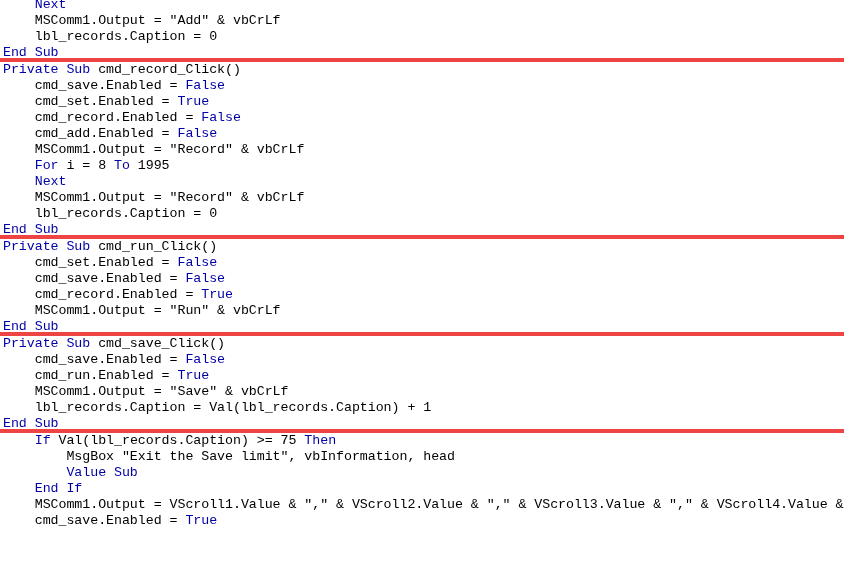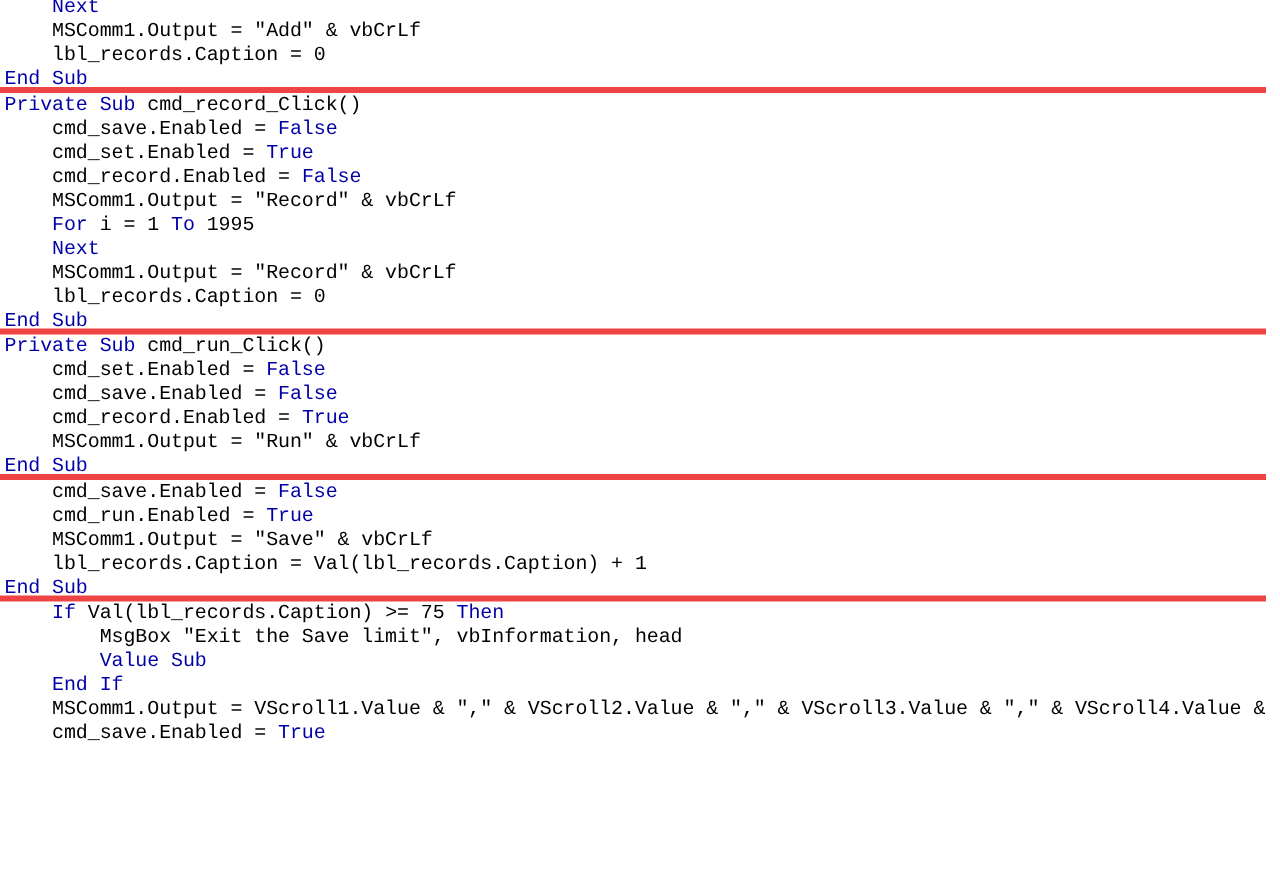--- a/index.html
+++ b/index.html
@@ -51,32 +51,34 @@
 <div id="code-editor">
   <div class="code-lines">
       <div class="code-line"><span class="tok-txt">    </span><span class="tok-kw">Next</span></div>
       <div class="code-line"><span class="tok-txt">    </span><span class="tok-txt">MSComm1.Output = "Add" &amp; vbCrLf</span></div>
       <div class="code-line"><span class="tok-txt">    </span><span class="tok-txt">lbl_records.Caption = 0</span></div>
       <div class="code-line sep"><span class="tok-kw">End Sub</span></div>
       <div class="code-line"><span class="tok-kw">Private Sub </span><span class="tok-txt">cmd_record_Click()</span></div>
       <div class="code-line"><span class="tok-txt">    </span><span class="tok-txt">cmd_save.Enabled = </span><span class="tok-kw">False</span></div>
       <div class="code-line"><span class="tok-txt">    </span><span class="tok-txt">cmd_set.Enabled = </span><span class="tok-kw">True</span></div>
       <div class="code-line"><span class="tok-txt">    </span><span class="tok-txt">cmd_record.Enabled = </span><span class="tok-kw">False</span></div>
+      <div class="code-line"><span class="tok-txt">    </span><span class="tok-txt">cmd_add.Enabled = </span><span class="tok-kw">False</span></div>
       <div class="code-line"><span class="tok-txt">    </span><span class="tok-txt">MSComm1.Output = "Record" &amp; vbCrLf</span></div>
-      <div class="code-line"><span class="tok-txt">    </span><span class="tok-kw">For </span><span class="tok-txt">i = 1 </span><span class="tok-kw">To </span><span class="tok-txt">1995</span></div>
+      <div class="code-line"><span class="tok-txt">    </span><span class="tok-kw">For </span><span class="tok-txt">i = 8 </span><span class="tok-kw">To </span><span class="tok-txt">1995</span></div>
       <div class="code-line"><span class="tok-txt">    </span><span class="tok-kw">Next</span></div>
       <div class="code-line"><span class="tok-txt">    </span><span class="tok-txt">MSComm1.Output = "Record" &amp; vbCrLf</span></div>
       <div class="code-line"><span class="tok-txt">    </span><span class="tok-txt">lbl_records.Caption = 0</span></div>
       <div class="code-line sep"><span class="tok-kw">End Sub</span></div>
       <div class="code-line"><span class="tok-kw">Private Sub </span><span class="tok-txt">cmd_run_Click()</span></div>
       <div class="code-line"><span class="tok-txt">    </span><span class="tok-txt">cmd_set.Enabled = </span><span class="tok-kw">False</span></div>
       <div class="code-line"><span class="tok-txt">    </span><span class="tok-txt">cmd_save.Enabled = </span><span class="tok-kw">False</span></div>
       <div class="code-line"><span class="tok-txt">    </span><span class="tok-txt">cmd_record.Enabled = </span><span class="tok-kw">True</span></div>
       <div class="code-line"><span class="tok-txt">    </span><span class="tok-txt">MSComm1.Output = "Run" &amp; vbCrLf</span></div>
       <div class="code-line sep"><span class="tok-kw">End Sub</span></div>
+      <div class="code-line"><span class="tok-kw">Private Sub </span><span class="tok-txt">cmd_save_Click()</span></div>
       <div class="code-line"><span class="tok-txt">    </span><span class="tok-txt">cmd_save.Enabled = </span><span class="tok-kw">False</span></div>
       <div class="code-line"><span class="tok-txt">    </span><span class="tok-txt">cmd_run.Enabled = </span><span class="tok-kw">True</span></div>
       <div class="code-line"><span class="tok-txt">    </span><span class="tok-txt">MSComm1.Output = "Save" &amp; vbCrLf</span></div>
       <div class="code-line"><span class="tok-txt">    </span><span class="tok-txt">lbl_records.Caption = Val(lbl_records.Caption) + 1</span></div>
       <div class="code-line sep"><span class="tok-kw">End Sub</span></div>
       <div class="code-line"><span class="tok-txt">    </span><span class="tok-kw">If </span><span class="tok-txt">Val(lbl_records.Caption) &gt;= 75 </span><span class="tok-kw">Then</span></div>
       <div class="code-line"><span class="tok-txt">        </span><span class="tok-txt">MsgBox "Exit the Save limit", vbInformation, head</span></div>
       <div class="code-line"><span class="tok-txt">        </span><span class="tok-kw">Value Sub</span></div>
       <div class="code-line"><span class="tok-txt">    </span><span class="tok-kw">End If</span></div>
       <div class="code-line"><span class="tok-txt">    </span><span class="tok-txt">MSComm1.Output = VScroll1.Value &amp; "," &amp; VScroll2.Value &amp; "," &amp; VScroll3.Value &amp; "," &amp; VScroll4.Value &amp;</span></div>

